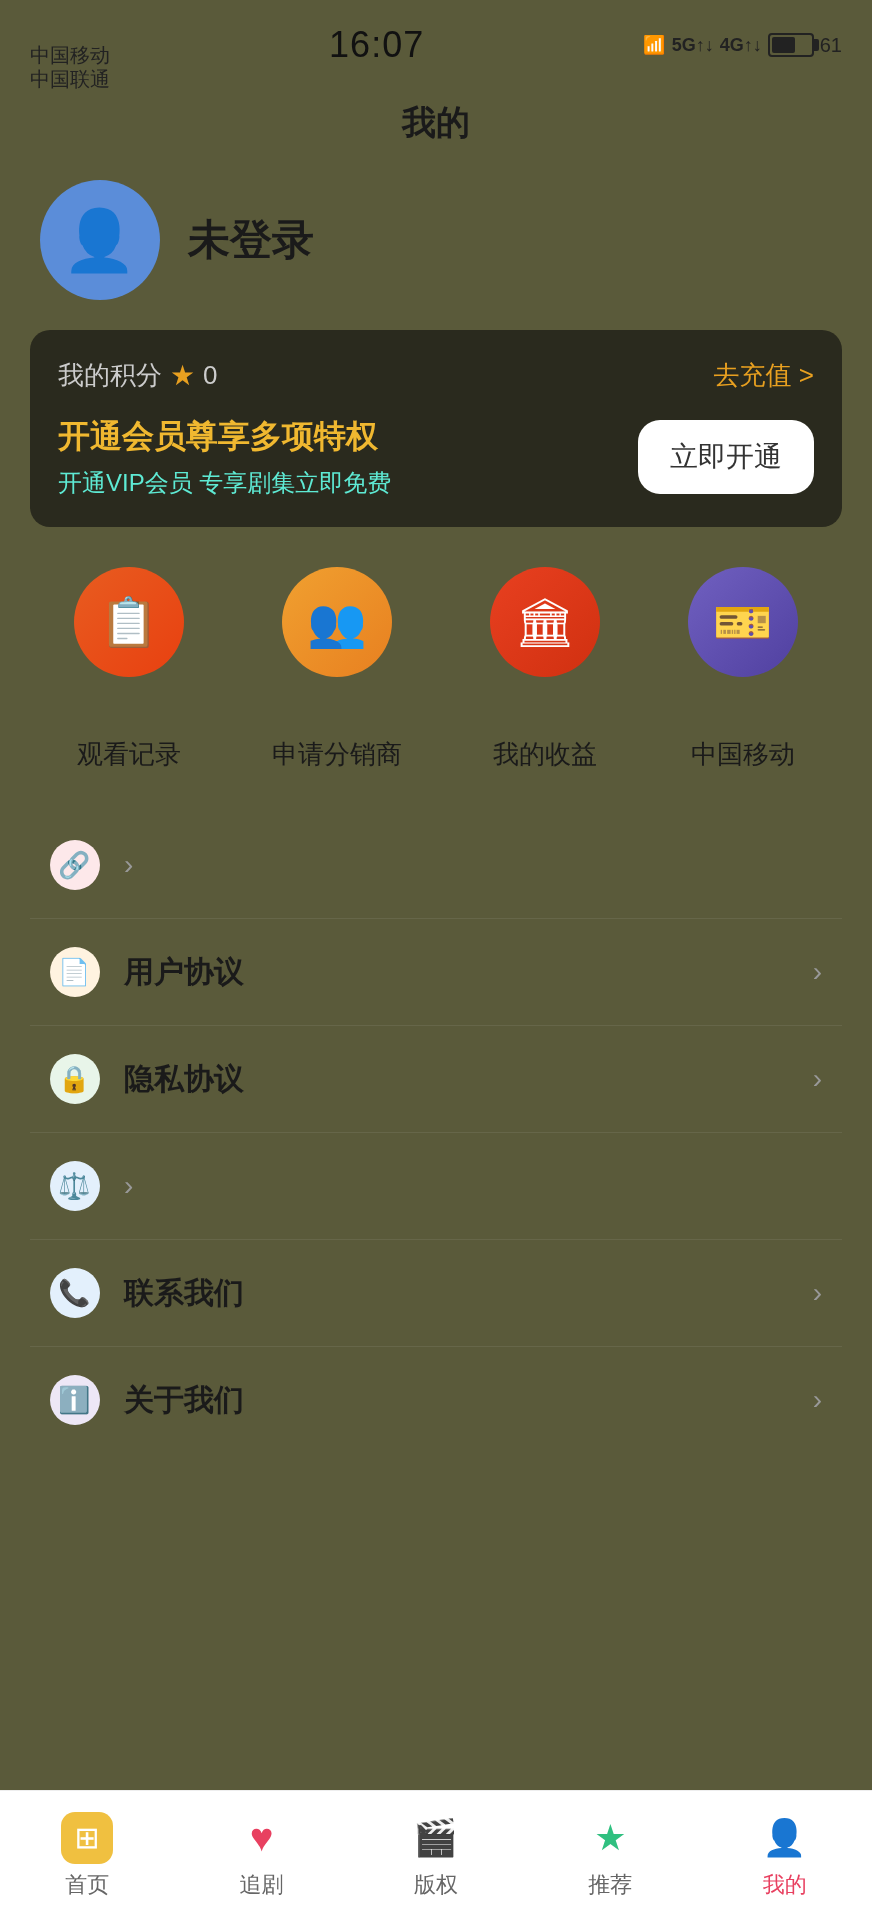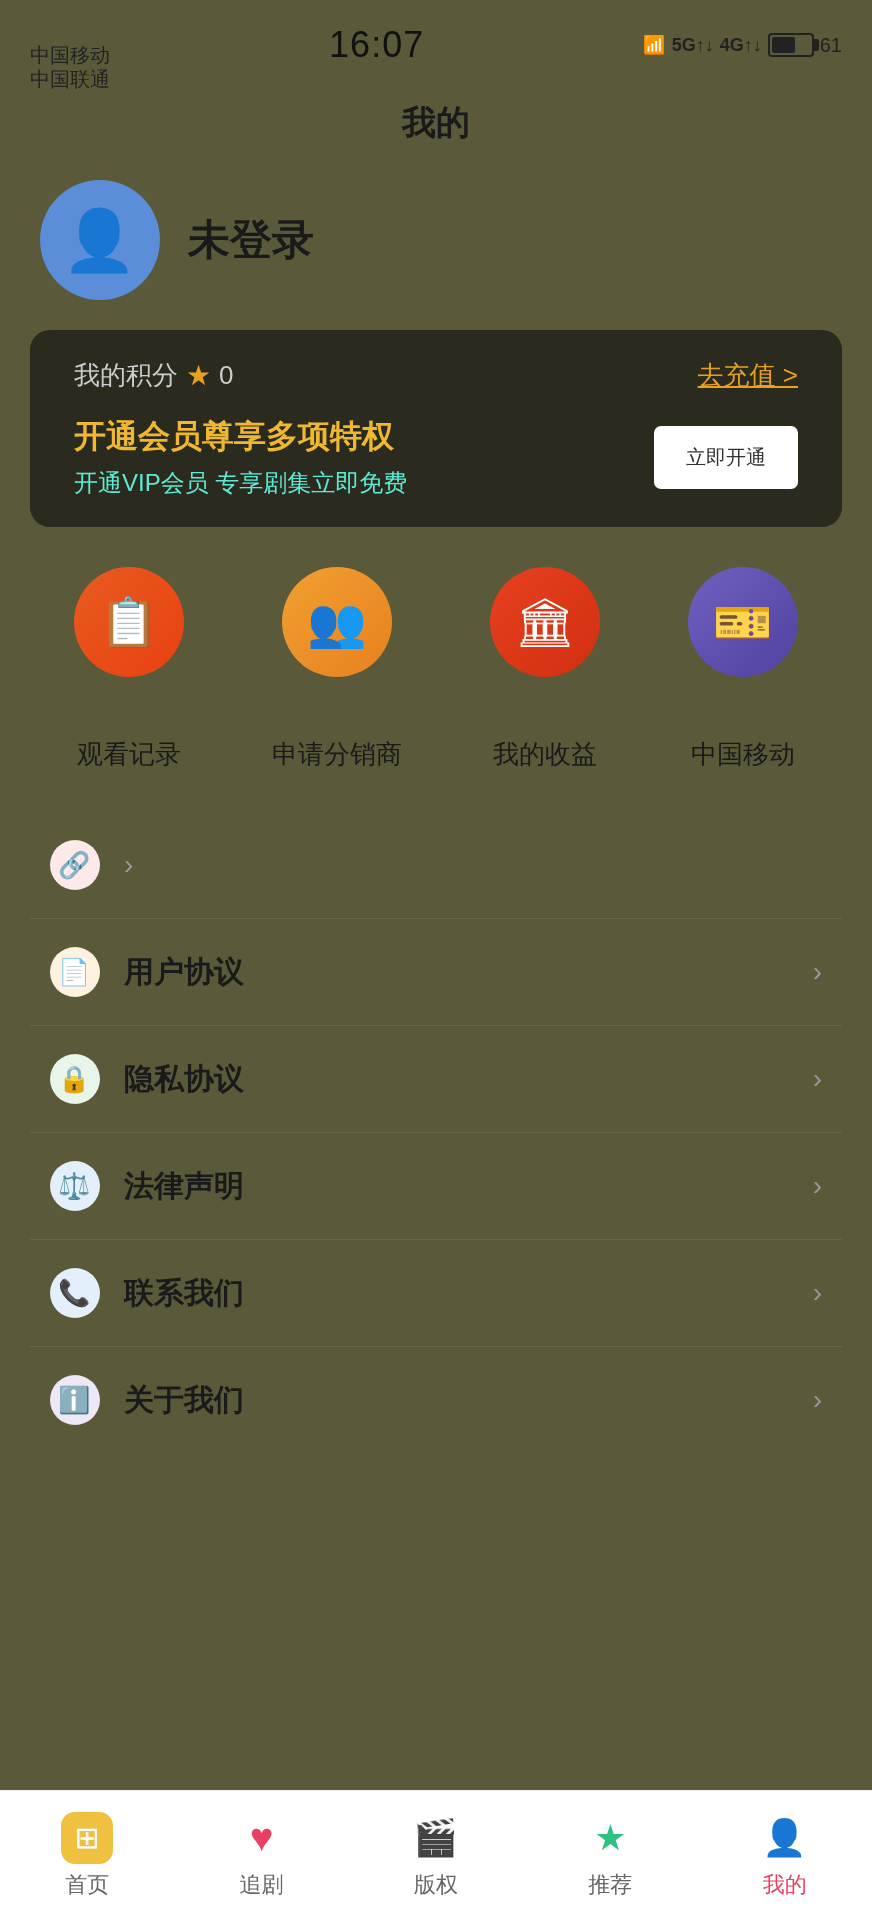--- a/index.html
+++ b/index.html
@@ -110,21 +110,21 @@
       font-size: 42px;
       font-weight: 600;
       color: #1a1a1a;
     }
 
     
     .points-card {
       margin: 0 30px;
       background: #2a2a1e;
       border-radius: 20px;
-      padding: 28px 44px;
+      padding: 28px 28px;
     }
     .points-top {
       display: flex;
       justify-content: space-between;
       align-items: center;
       margin-bottom: 22px;
     }
     .points-label {
       display: flex;
       align-items: center;
@@ -136,21 +136,20 @@
       color: #e8a020;
       font-size: 28px;
     }
     .points-value {
       color: #ccc;
       font-size: 26px;
     }
     .recharge-link {
       color: #e8a020;
       font-size: 26px;
-      text-decoration: underline;
     }
     .points-promo {
       display: flex;
       justify-content: space-between;
       align-items: center;
       gap: 20px;
     }
     .promo-text h3 {
       color: #f0b830;
       font-size: 32px;
@@ -158,23 +157,23 @@
       margin-bottom: 8px;
     }
     .promo-text p {
       color: #5eead4;
       font-size: 24px;
     }
     .activate-btn {
       background: white;
       color: #333;
       border: none;
-      border-radius: 7px;
+      border-radius: 22px;
       padding: 18px 32px;
-      font-size: 20px;
+      font-size: 28px;
       font-weight: 500;
       white-space: nowrap;
       cursor: pointer;
       flex-shrink: 0;
     }
 
     
     .quick-actions {
       display: flex;
       justify-content: space-around;
@@ -384,21 +383,20 @@
         <span style="font-size:26px;">🔒</span>
       </div>
       <span class="menu-item-label">隐私协议</span>
       <span class="menu-chevron">›</span>
     </div>
 
     <div class="menu-item">
       <div class="menu-item-icon" style="background:#e3f0fc;">
         <span style="font-size:26px;">⚖️</span>
       </div>
-      <span class="menu-item-label">法律声明</span>
       <span class="menu-chevron">›</span>
     </div>
 
     <div class="menu-item">
       <div class="menu-item-icon" style="background:#e3f0fc;">
         <span style="font-size:26px;">📞</span>
       </div>
       <span class="menu-item-label">联系我们</span>
       <span class="menu-chevron">›</span>
     </div>

